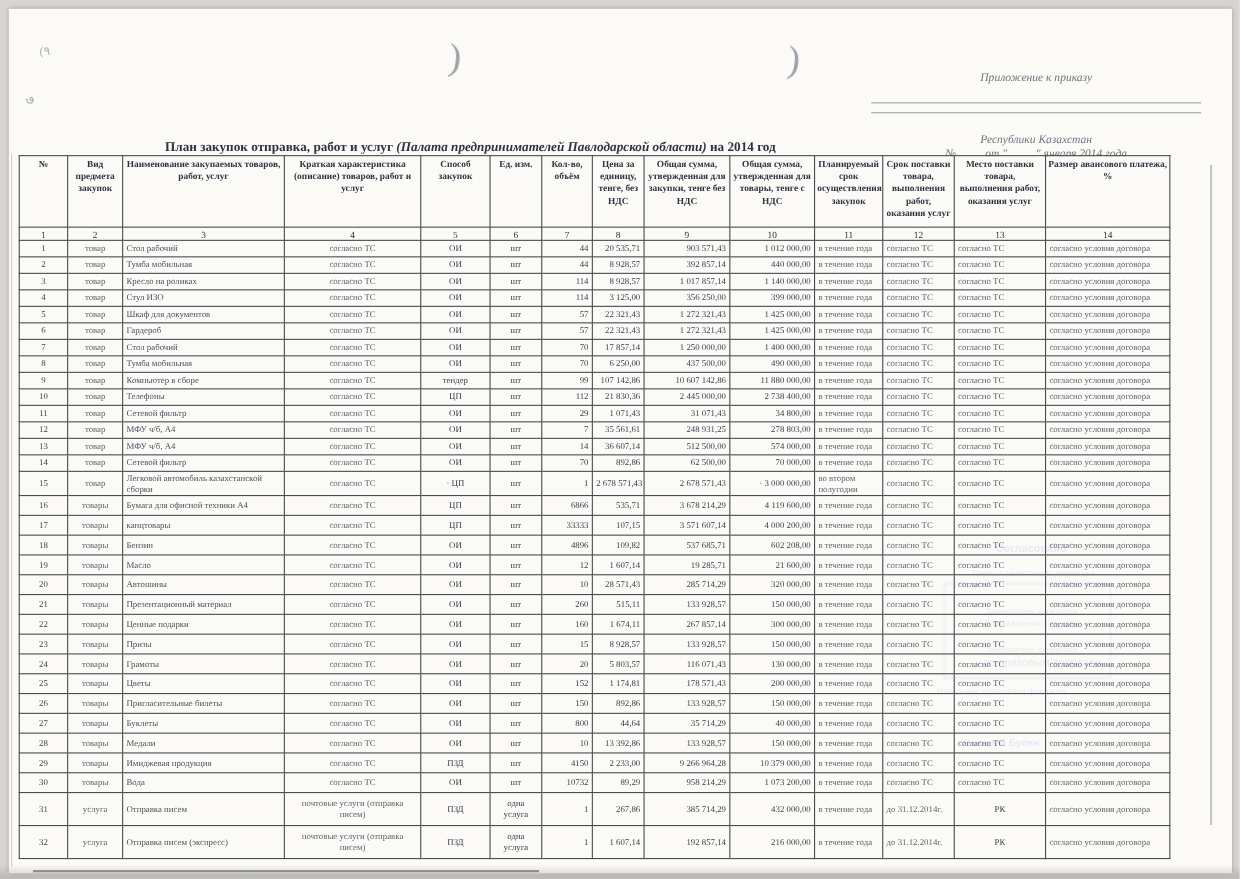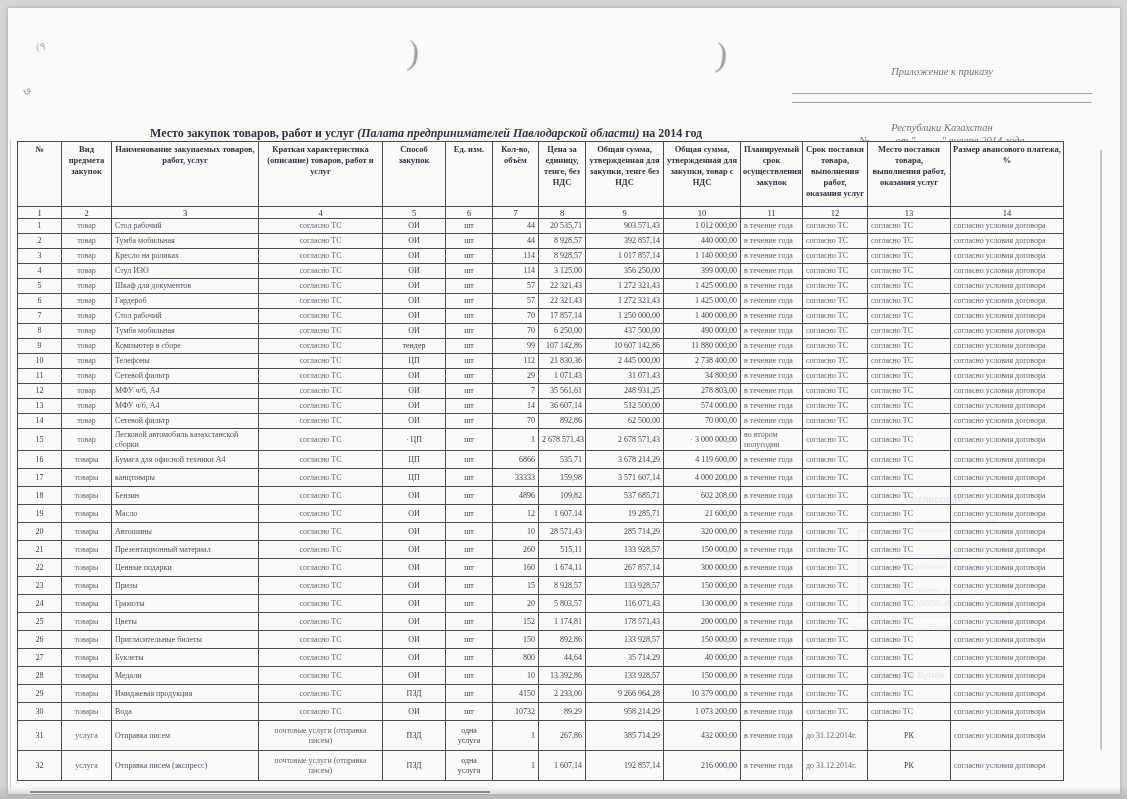--- a/index.html
+++ b/index.html
@@ -81,21 +81,21 @@
 
 <div class="apx">
   <div class="t1">Приложение к приказу</div>
   <hr class="ln ln1">
   <hr class="ln">
   <div class="t2">Республики Казахстан</div>
   <div class="t3">№ ____ от " ____ " января 2014 года</div>
 </div>
 
 <div class="title">
-  <span>Место закупок товаров, работ и услуг </span><span class="it">(Палата предпринимателей Павлодарской области)</span><span> на 2014 год</span>
+  <span>План закупок отправка, работ и услуг </span><span class="it">(Палата предпринимателей Павлодарской области)</span><span> на 2014 год</span>
 </div>
 
 <div class="table-wrap">
   <table id="plan-table">
     <colgroup>
       <col style="width:44px">
         <col style="width:50px">
         <col style="width:147px">
         <col style="width:124px">
       <col style="width:63px">
@@ -113,21 +113,21 @@
         <tr>
           <th>№</th>
           <th>Вид предмета закупок</th>
           <th>Наименование закупаемых товаров, работ, услуг</th>
           <th>Краткая характеристика (описание) товаров, работ и услуг</th>
           <th>Способ закупок</th>
           <th>Ед. изм.</th>
           <th>Кол-во, объём</th>
           <th>Цена за единицу, тенге, без НДС</th>
           <th>Общая сумма, утвержденная для закупки, тенге без НДС</th>
-          <th>Общая сумма, утвержденная для закупки, товар с НДС</th>
+          <th>Общая сумма, утвержденная для товары, тенге с НДС</th>
           <th>Планируемый срок осуществления закупок</th>
           <th>Срок поставки товара, выполнения работ, оказания услуг</th>
           <th>Место поставки товара, выполнения работ, оказания услуг</th>
           <th>Размер авансового платежа, %</th>
         </tr>
         <tr class="colnum">
           <td>1</td>
           <td>2</td>
           <td>3</td>
           <td>4</td>
@@ -401,21 +401,21 @@
           <td class="c-advance">согласно условия договора</td>
         </tr>
         <tr class="tall">
           <td class="c-num">17</td>
           <td class="c-type">товары</td>
           <td class="c-name">канцтовары</td>
           <td class="c-desc">согласно ТС</td>
           <td class="c-method">ЦП</td>
           <td class="c-unit">шт</td>
           <td class="num">33333</td>
-          <td class="num">159,98</td>
+          <td class="num">107,15</td>
           <td class="num">3 571 607,14</td>
           <td class="num">4 000 200,00</td>
           <td class="c-period">в течение года</td>
           <td class="c-delivery">согласно ТС</td>
           <td class="c-place">согласно ТС</td>
           <td class="c-advance">согласно условия договора</td>
         </tr>
         <tr class="tall">
           <td class="c-num">18</td>
           <td class="c-type">товары</td>

